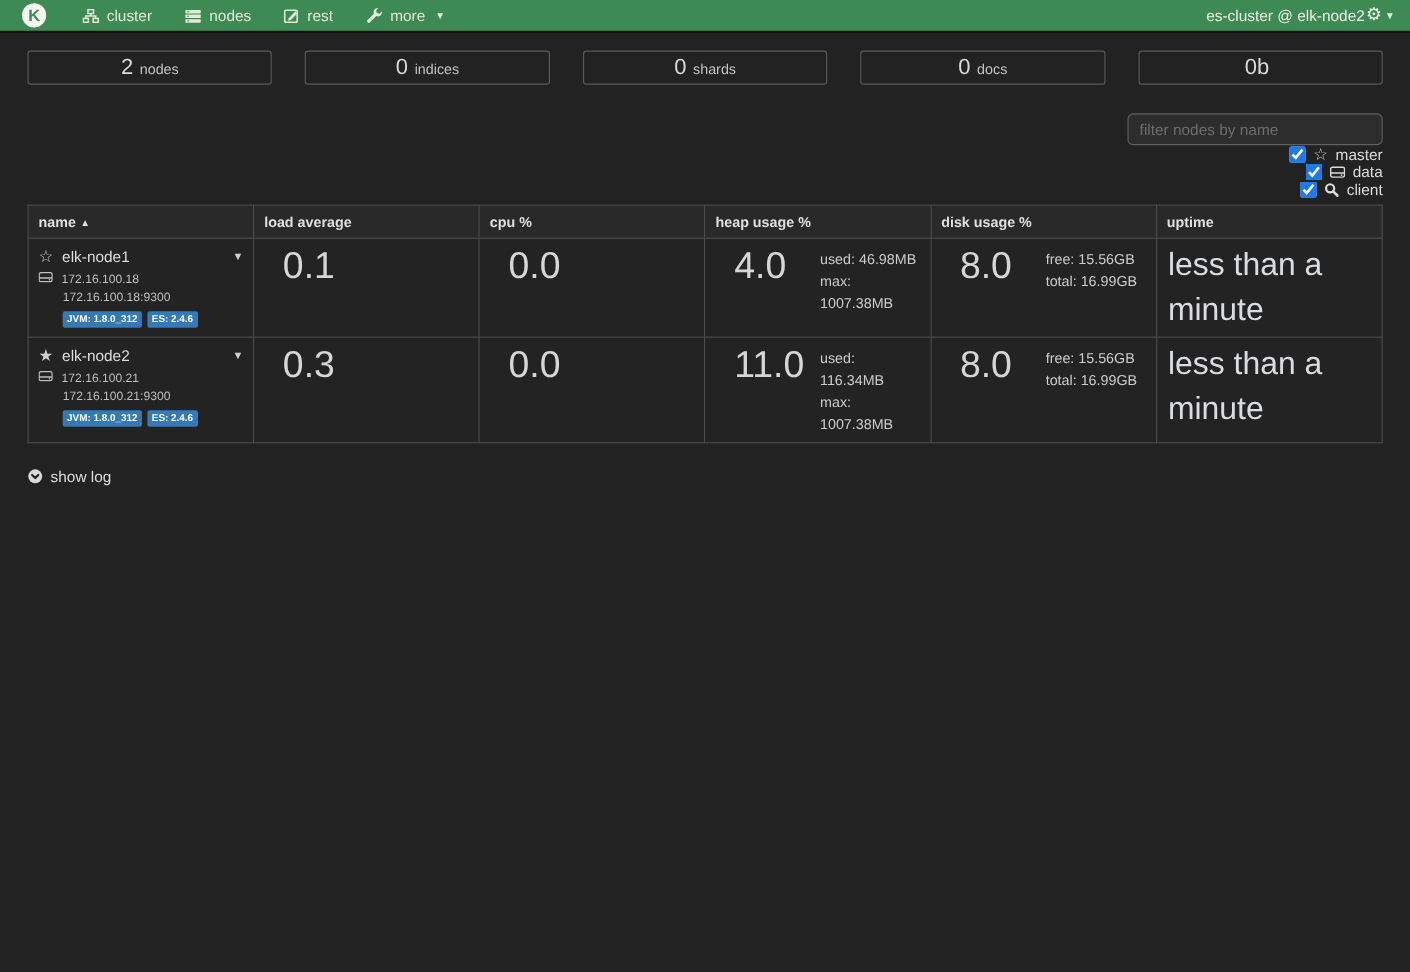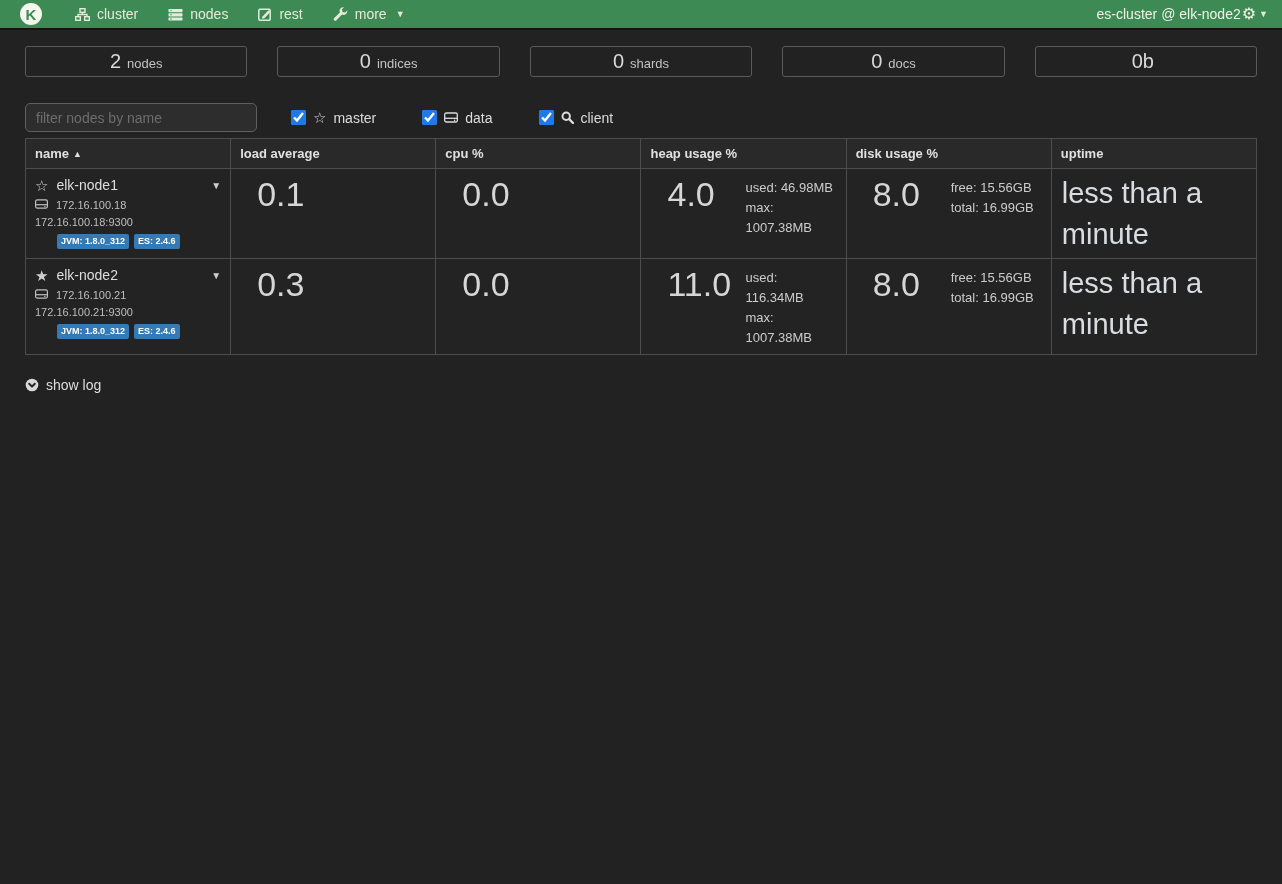--- a/index.html
+++ b/index.html
@@ -19,40 +19,40 @@
   .nav-right .nav-caret { cursor:pointer; }
 
   
   .content { padding:16px 25px 0 25px; }
 
   .stats-row { display:flex; gap:30px; }
   .stat-box { flex:1; height:31px; border:1px solid #5a5a5a; border-radius:3px; display:flex; align-items:baseline; justify-content:center; gap:6px; color:#d9d9d9; padding-top:3px; cursor:default; }
   .stat-value { font-size:20px; }
   .stat-label { font-size:13px; color:#c3c3c3; }
 
-  .filter-row { margin-top:26px; display:flex; align-items:center; }
+  .filter-row { margin-top:26px; display:flex; align-items:flex-end;flex-direction:column; }
   .filter-input { width:232px; height:29px; background:#2d2d2d; border:1px solid #606060; border-radius:5px; color:#cfcfcf; font-size:14px; padding:0 10px; outline:none; }
   .filter-input::placeholder { color:#6d6d6d; }
   .chk-group { display:flex; align-items:center; gap:7px; margin-left:46px; color:#dcdcdc; font-size:14px; cursor:pointer; }
   .chk-group:first-of-type { margin-left:34px; }
   .chk-group input { width:15px; height:15px; accent-color:#1f79e8; cursor:pointer; }
   .chk-icon { color:#dcdcdc; display:flex; align-items:center; }
   .star-glyph { font-size:15px; line-height:1; color:#cfcfcf; }
 
   
   table.nodes { width:100%; margin-top:6px; border-collapse:collapse; table-layout:fixed;border-radius:14px; }
   table.nodes th, table.nodes td { border:1px solid #4d4d4d; }
   table.nodes th { background:#292929; color:#e0e0e0; font-size:13px; text-align:left; padding:7px 9px; font-weight:bold; height:29px; cursor:pointer; }
   .sort-caret { font-size:9px; margin-left:4px; vertical-align:1px; }
   table.nodes td { vertical-align:top; background:#232323; }
   td.name-cell { background:#2b2b2b; padding:8px 9px; height:88px; }
   .node-line1 { display:flex; align-items:center; gap:8px; color:#dedede; font-size:14px; }
   .node-caret { margin-left:auto; font-size:10px; color:#cfcfcf; cursor:pointer; }
   .node-line2 { display:flex; align-items:center; gap:8px; margin-top:6px; color:#bfbfbf; font-size:11px; }
-  .node-line3 { margin-top:5px; color:#bfbfbf; font-size:11px; }
+  .node-line3 { margin-top:5px; margin-left:22px; color:#bfbfbf; font-size:11px; }
   .node-badges { margin-top:6px; margin-left:22px; display:flex; gap:5px; }
   .badge { background:#337ab7; color:#ffffff; font-size:9px; font-weight:bold; padding:2px 4px 3px 4px; border-radius:2px; white-space:nowrap; }
   .big-cell { padding:6px 10px; }
   .big-num { font-size:34px; color:#d6d6d6; line-height:1.15;margin-left:16px; }
   .split-cell { display:flex; padding:6px 10px; gap:0; }
   .split-cell .big-num { flex:0 0 78px; }
   .cell-details { font-size:13px; color:#cccccc; line-height:20px; padding-top:3px; }
   td.uptime-cell { padding:4px 10px; font-size:29px; color:#d9dde1; line-height:1.4; }
 
   

